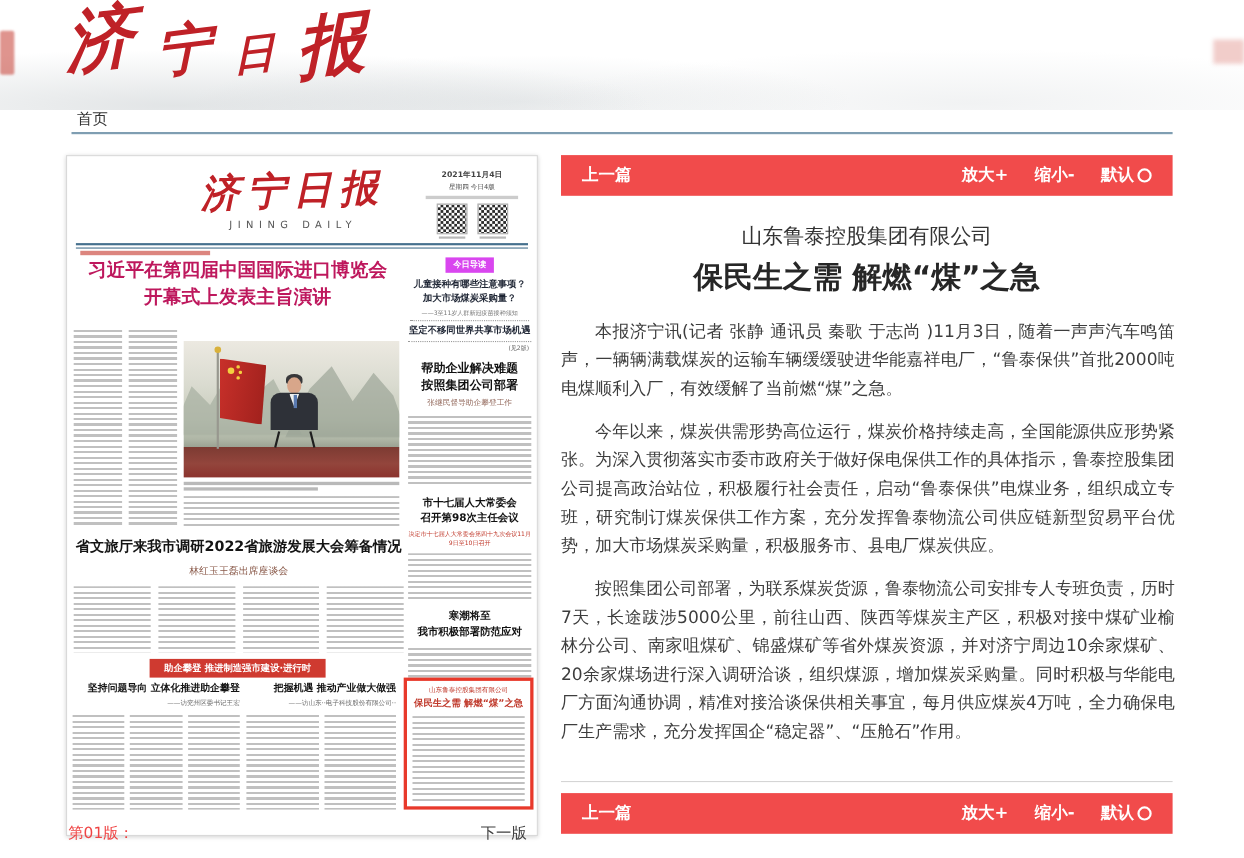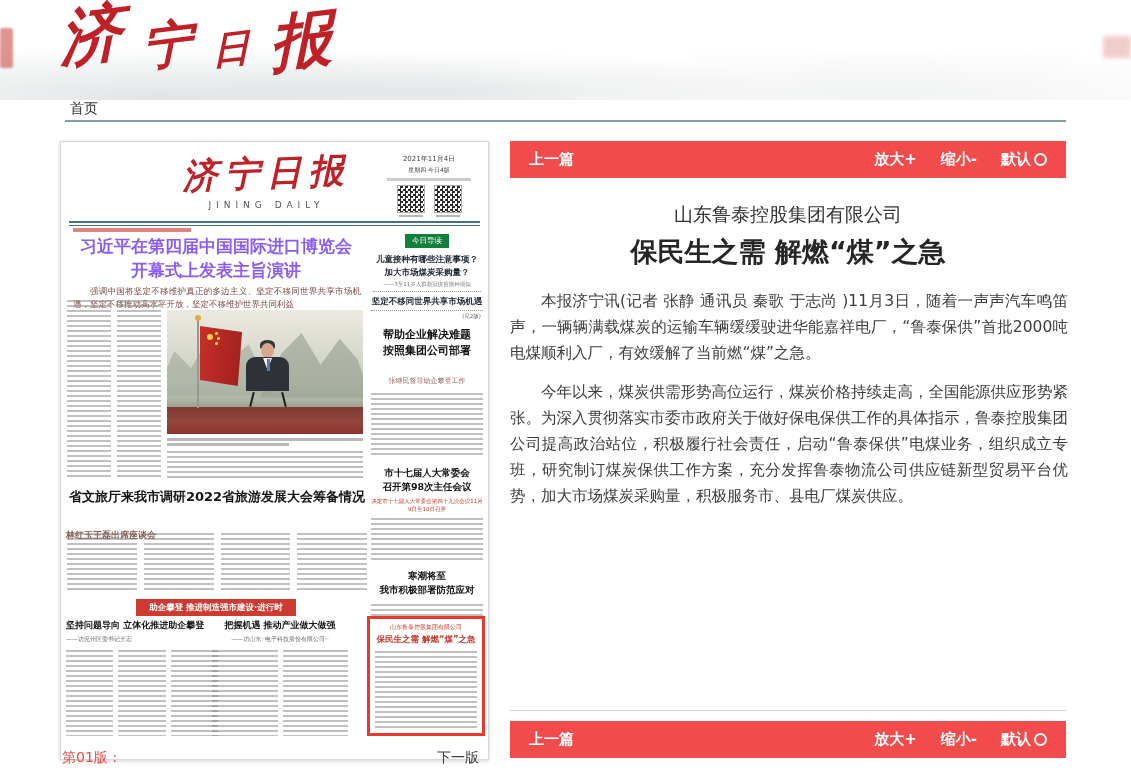--- a/index.html
+++ b/index.html
@@ -34,40 +34,40 @@
   .thumb .abs{position:absolute;}
   .fill{background:repeating-linear-gradient(to bottom,#818181 0,#818181 2px,transparent 2px,transparent 5px);opacity:.5;}
   .np-org{left:10px;top:26px;width:90px;text-align:center;}
   .np-org-logo{width:15px;height:15px;background:#c23a2e;transform:rotate(45deg);border-radius:2px;margin:0 auto 5px;}
   .np-org-t{font-size:6.5px;color:#333;font-weight:bold;letter-spacing:1px;}
   .np-org .bar{height:3px;background:#9a9a9a;opacity:.55;margin:2.5px 8px;}
   .np-title{left:103px;top:8px;width:205px;text-align:center;}
   .np-title-cn{font-size:35px;color:#bf2127;font-weight:bold;font-style:italic;letter-spacing:7px;transform:rotate(-2deg);}
   .np-title-en{font-size:9px;letter-spacing:5px;color:#555;margin-top:3px;}
   .np-date{left:316px;top:12px;width:104px;text-align:center;color:#444;}
-  .np-date1{font-size:7px;font-weight:normal;}
+  .np-date1{font-size:7px;font-weight:bold;}
   .np-date2{font-size:6px;margin-top:2px;}
   .np-date .bar{height:2.5px;background:#999;opacity:.5;margin:3px 10px;}
   .qr-row{display:flex;justify-content:center;gap:9px;margin-top:4px;}
   .qr{width:26px;height:26px;border:1px solid #aaa;
     background:conic-gradient(#2a2a2a 25%,#fff 0 50%,#2a2a2a 0 75%,#fff 0);background-size:5px 5px;}
   .qr-cap{height:2.5px;background:#888;opacity:.6;margin:2px 2px 0;}
   .np-rule{left:8px;top:79px;width:411px;height:2px;border-top:2px solid #46718e;border-bottom:1px solid #46718e;}
   .np-redline{left:12px;top:86px;width:118px;height:4px;background:rgba(196,52,40,.6);}
-  .np-lead{left:5px;top:93px;width:300px;text-align:center;color:#8b5cf6;font-weight:bold;font-size:17px;line-height:1.4;cursor:pointer;}
+  .np-lead{left:5px;top:93px;width:300px;text-align:center;color:#be185d;font-weight:bold;font-size:17px;line-height:1.4;cursor:pointer;}
   .np-lead-sub{left:12px;top:143px;width:288px;font-size:8.5px;color:#7d4a42;line-height:1.5;text-align:justify;text-indent:2em;}
   .np-side{left:310px;top:86px;width:112px;text-align:center;}
-  .digest-tag{display:inline-block;background:#15803d;color:#fff;font-size:7.5px;font-weight:normal;
+  .digest-tag{display:inline-block;background:#d946ef;color:#fff;font-size:7.5px;font-weight:bold;
     padding:2px 7px;margin-bottom:5px;}
   .sd-h{font-size:8.5px;font-weight:bold;color:#1d2433;line-height:1.5;cursor:pointer;}
   .sd-sub{font-size:5.5px;color:#777;margin:2px 0 3px;}
   .sd-dot{border-top:1px dotted #999;margin:3px 2px;}
   .sd-ref{font-size:5.5px;color:#666;text-align:right;border-top:1px dotted #999;padding:2px 2px 0;margin-top:3px;}
   .sd-h3{font-size:11px;font-weight:bold;color:#101010;line-height:1.4;margin-top:7px;cursor:pointer;}
-  .sd-sub3{font-size:7px;color:#93695c;margin-top:18px;}
+  .sd-sub3{font-size:7px;color:#93695c;margin-top:3px;}
   .sd-h4{font-size:9.5px;font-weight:bold;color:#101010;line-height:1.5;margin-top:9px;cursor:pointer;}
   .sd-sub4{font-size:5.5px;color:#c0392b;line-height:1.5;margin-top:2px;}
   .np-main{left:6px;top:158px;width:300px;}
   .row1{display:flex;gap:6px;}
   .colA{width:44px;height:178px;}
   .colB{width:44px;height:178px;}
   .stackR{width:196px;}
   .photo{position:relative;width:196px;height:124px;margin-top:10px;overflow:hidden;
     background:linear-gradient(180deg,#ece9e1 0%,#dadbd0 32%,#c6cbbb 58%,#afb6a6 72%,#9aa192 78%,#7d3b33 78%,#93453c 90%,#8c332e 100%);}
   .mt1{position:absolute;left:-12px;top:20px;width:120px;height:66px;background:#a7b0a1;opacity:.7;filter:blur(1px);
@@ -86,27 +86,27 @@
   .shirt{position:absolute;left:96px;top:48px;width:9px;height:12px;background:#f1f1ee;clip-path:polygon(0 0,100% 0,50% 100%);}
   .tie{position:absolute;left:99.5px;top:49px;width:3px;height:12px;background:#5a7ab0;}
   .mic1,.mic2{position:absolute;width:2px;height:15px;background:#1f1f1f;}
   .mic1{left:84px;top:82px;transform:rotate(14deg);}
   .mic2{left:116px;top:82px;transform:rotate(-14deg);}
   .cap{margin-top:4px;}
   .cap .bar{height:2.5px;background:#8a8a8a;opacity:.6;margin-bottom:2.5px;}
   .cap .bar.short{width:62%;}
   .fillR{height:28px;margin-top:5px;}
   .np-mid-h{left:5px;top:346px;width:302px;text-align:center;font-size:13px;font-weight:bold;color:#141414;cursor:pointer;}
-  .np-mid-sub{left:5px;top:387px;width:302px;text-align:left;font-size:9px;color:#8a5a4a;font-weight:bold;}
+  .np-mid-sub{left:5px;top:371px;width:302px;text-align:center;font-size:9px;color:#8a5a4a;}
   .cols4{left:6px;top:391px;width:300px;height:60px;display:flex;gap:7px;}
   .cols4 > div{flex:1;}
   .banner{left:75px;top:457px;width:160px;height:17px;background:#cf3a30;color:#fff;
     font-size:8.5px;font-weight:bold;display:flex;align-items:center;justify-content:center;cursor:pointer;}
-  .bl{left:5px;top:477px;width:152px;text-align:left;}
-  .bm{left:151px;top:477px;width:136px;text-align:center;}
+  .bl{left:5px;top:477px;width:152px;text-align:right;}
+  .bm{left:163px;top:477px;width:136px;text-align:right;}
   .bot-h{font-size:9px;font-weight:bold;color:#141414;cursor:pointer;}
   .bot-sub{font-size:6px;color:#6b6b6b;margin-top:3px;filter:blur(.3px);}
   .bot-cols{display:flex;gap:5px;margin-top:6px;height:86px;}
   .bot-cols > div{flex:1;}
   .redbox{left:306px;top:474px;width:118px;height:120px;border:3px solid #e8392b;background:#fff;
     box-sizing:border-box;padding:4px 5px;text-align:center;cursor:pointer;}
   .box-kicker{font-size:6px;color:#c0392b;}
   .box-title{font-size:8.5px;font-weight:bold;color:#c0392b;margin-top:2px;}
   .box-fill{height:78px;margin-top:5px;}
 
@@ -166,21 +166,20 @@
     </div>
   </div>
 
   <div class="abs np-rule"></div>
   <div class="abs np-redline"></div>
 
   <div class="abs np-lead">
     <div>习近平在第四届中国国际进口博览会</div>
     <div>开幕式上发表主旨演讲</div>
   </div>
-  <div class="abs np-lead-sub">强调中国将坚定不移维护真正的多边主义、坚定不移同世界共享市场机遇，坚定不移推动高水平开放，坚定不移维护世界共同利益</div>
 
   <div class="abs np-side">
     <div class="digest-tag">今日导读</div>
     <div class="sd-h">
       <div>儿童接种有哪些注意事项？</div>
       <div>加大市场煤炭采购量？</div>
     </div>
     <div class="sd-sub">——3至11岁人群新冠疫苗接种须知</div>
     <div class="sd-dot"></div>
     <div class="sd-h">坚定不移同世界共享市场机遇</div>
@@ -285,20 +284,21 @@
     <span class="circle-icon"></span>
   </span>
 </div>
 
 <div class="abs kicker">山东鲁泰控股集团有限公司</div>
 <div class="abs atitle">保民生之需 解燃“煤”之急</div>
 
 <div class="abs abody">
   <p>本报济宁讯(记者 张静 通讯员 秦歌 于志尚 )11月3日，随着一声声汽车鸣笛声，一辆辆满载煤炭的运输车辆缓缓驶进华能嘉祥电厂，“鲁泰保供”首批2000吨电煤顺利入厂，有效缓解了当前燃“煤”之急。</p>
   <p>今年以来，煤炭供需形势高位运行，煤炭价格持续走高，全国能源供应形势紧张。为深入贯彻落实市委市政府关于做好保电保供工作的具体指示，鲁泰控股集团公司提高政治站位，积极履行社会责任，启动“鲁泰保供”电煤业务，组织成立专班，研究制订煤炭保供工作方案，充分发挥鲁泰物流公司供应链新型贸易平台优势，加大市场煤炭采购量，积极服务市、县电厂煤炭供应。</p>
+  <p>按照集团公司部署，为联系煤炭货源，鲁泰物流公司安排专人专班负责，历时7天，长途跋涉5000公里，前往山西、陕西等煤炭主产区，积极对接中煤矿业榆林分公司、南家咀煤矿、锦盛煤矿等省外煤炭资源，并对济宁周边10余家煤矿、20余家煤场进行深入调研洽谈，组织煤源，增加煤炭采购量。同时积极与华能电厂方面沟通协调，精准对接洽谈保供相关事宜，每月供应煤炭4万吨，全力确保电厂生产需求，充分发挥国企“稳定器”、“压舱石”作用。</p>
 </div>
 
 <div class="abs sep"></div>
 
 <div class="abs toolbar tb-bottom">
   <span class="tb-prev">上一篇</span>
   <span class="tb-btn">放大+</span>
   <span class="tb-btn">缩小-</span>
   <span class="tb-btn">
     <span>默认</span>

